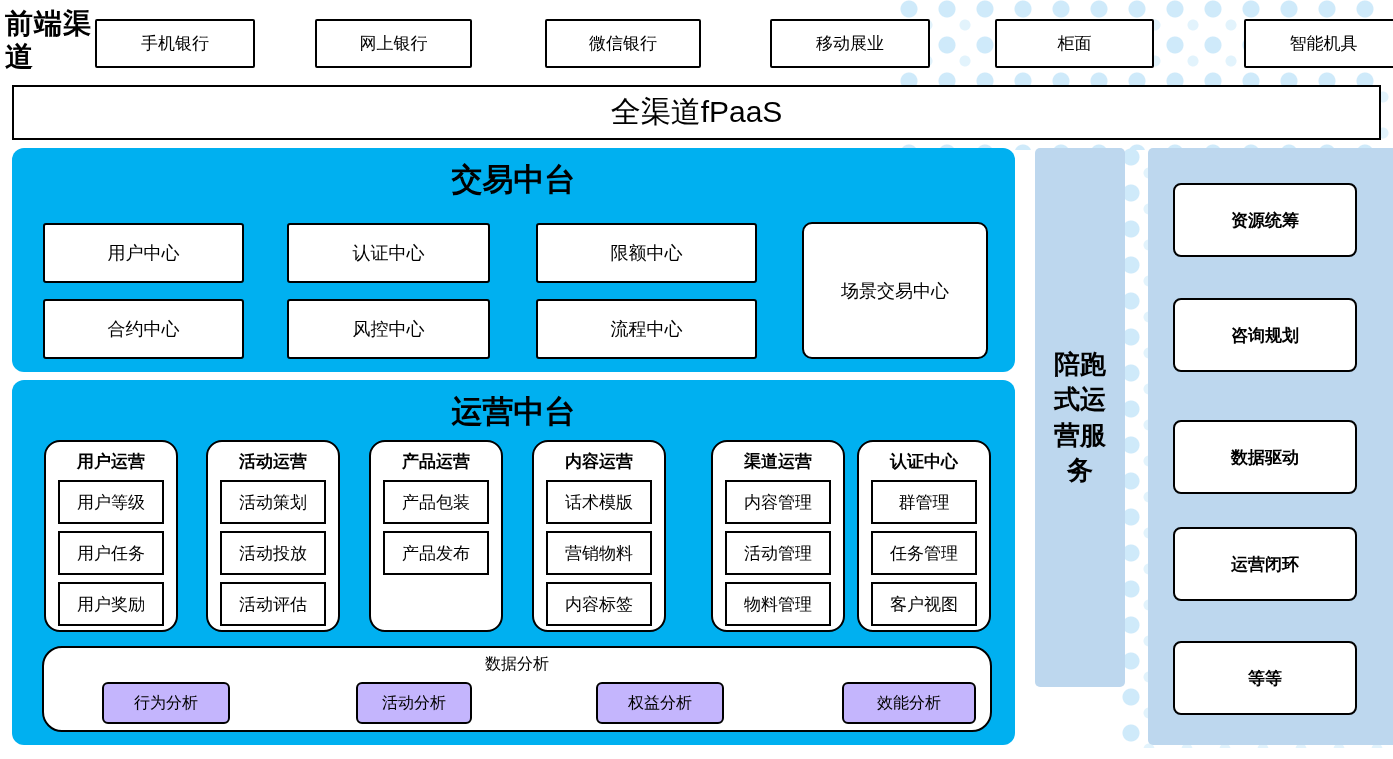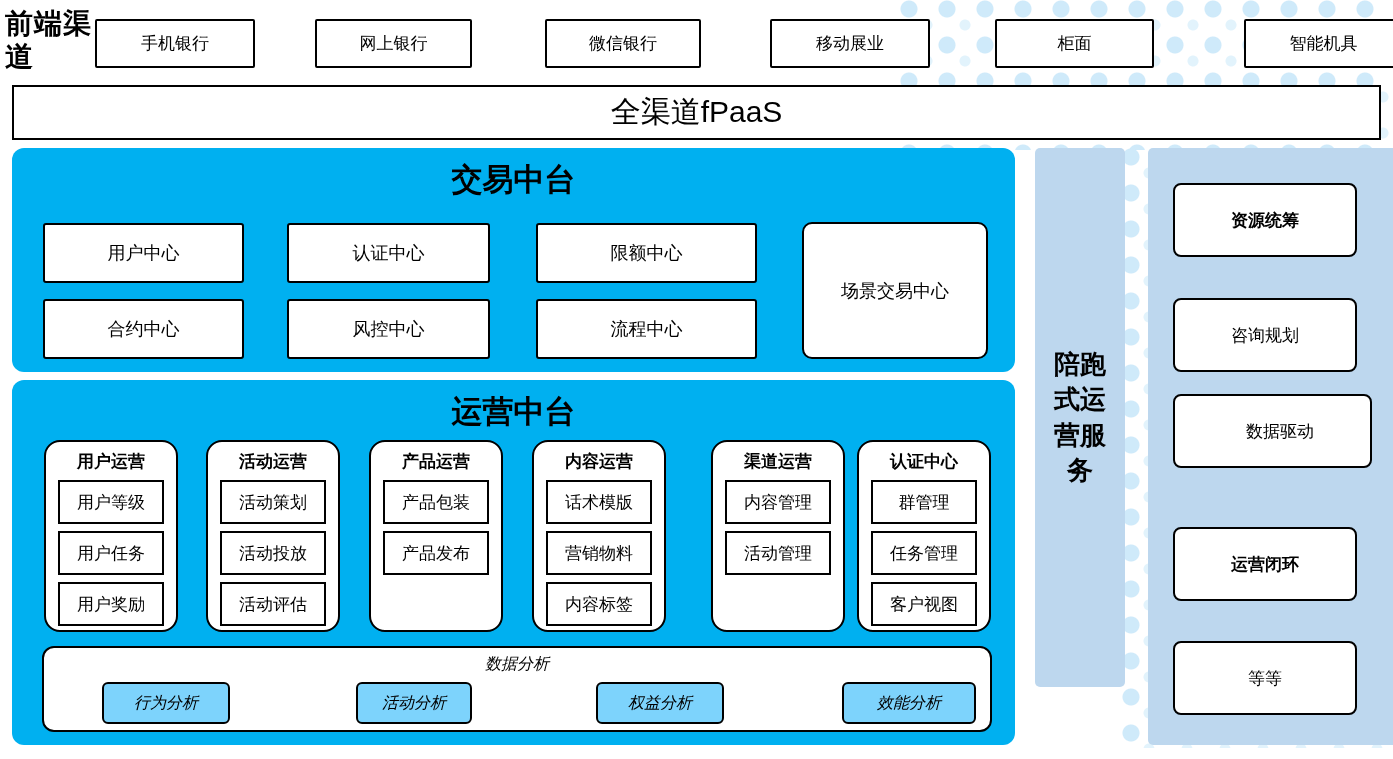--- a/index.html
+++ b/index.html
@@ -56,41 +56,41 @@
   .op-col-title { font-size:17px; font-weight:bold; margin-top:8px; }
   .op-item {
     width:102px; height:40px; margin-top:7px;
     background:#fff; border:2px solid #000; border-radius:0;
     display:flex; align-items:center; justify-content:center; font-size:17px;
   }
 
   
   .analysis {
     position:absolute; left:30px; top:266px; width:946px; height:82px;
-    background:#fff; border:2px solid #000; border-radius:12px;font-style:italic;
+    background:#fff; border:2px solid #000; border-radius:20px;
   }
   .analysis-title { text-align:center; font-size:16px; padding-top:6px; }
   .analysis-item {
-    position:absolute; top:34px; height:38px; background:#7dd3fc;
+    position:absolute; top:34px; height:38px; background:#c4b5fd;
     border:2px solid #000; border-radius:6px;
     display:flex; align-items:center; justify-content:center; font-size:16px;
   }
 
   
   .pale-col { position:absolute; top:148px; background:#BDD7EE; border-radius:5px; }
   .accompany { left:1035px; width:90px; height:539px;
     display:flex; align-items:center; justify-content:center; }
   .accompany-text {
     width:58px; text-align:center; font-size:26px; font-weight:bold; line-height:1.35;
   }
   .services { left:1148px; width:288px; height:597px; }
   .service-box {
     position:absolute; left:25px; width:180px; height:70px;
     background:#fff; border:2px solid #000; border-radius:8px;
-    display:flex; align-items:center; justify-content:center; font-size:17px;
+    display:flex; align-items:center; justify-content:center; font-size:17px;font-weight:bold;
   }
   .bold { font-weight:bold; }
 </style>
 </head>
 <body>
 
 <div class="canvas">
 
   <div class="dots dots-top"></div>
   <div class="dots dots-right"></div>
@@ -141,20 +141,21 @@
     <div class="op-col" style="left:520px;">
       <div class="op-col-title">内容运营</div>
       <div class="op-item">话术模版</div>
       <div class="op-item">营销物料</div>
       <div class="op-item">内容标签</div>
     </div>
     <div class="op-col" style="left:699px;">
       <div class="op-col-title">渠道运营</div>
       <div class="op-item">内容管理</div>
       <div class="op-item">活动管理</div>
+      <div class="op-item">物料管理</div>
     </div>
     <div class="op-col" style="left:845px;">
       <div class="op-col-title">认证中心</div>
       <div class="op-item">群管理</div>
       <div class="op-item">任务管理</div>
       <div class="op-item">客户视图</div>
     </div>
 
     <div class="analysis">
       <div class="analysis-title">数据分析</div>
@@ -165,18 +166,18 @@
     </div>
   </div>
 
   <div class="pale-col accompany">
     <div class="accompany-text">陪跑式运营服务</div>
   </div>
 
   <div class="pale-col services">
     <div class="service-box bold" style="top:35px;">资源统筹</div>
     <div class="service-box" style="top:150px;">咨询规划</div>
-    <div class="service-box" style="top:246px;padding-left:15px;">数据驱动</div>
+    <div class="service-box" style="top:272px;">数据驱动</div>
     <div class="service-box bold" style="top:379px;">运营闭环</div>
     <div class="service-box" style="top:493px;">等等</div>
   </div>
 
 </div>
 
 </body></html>

